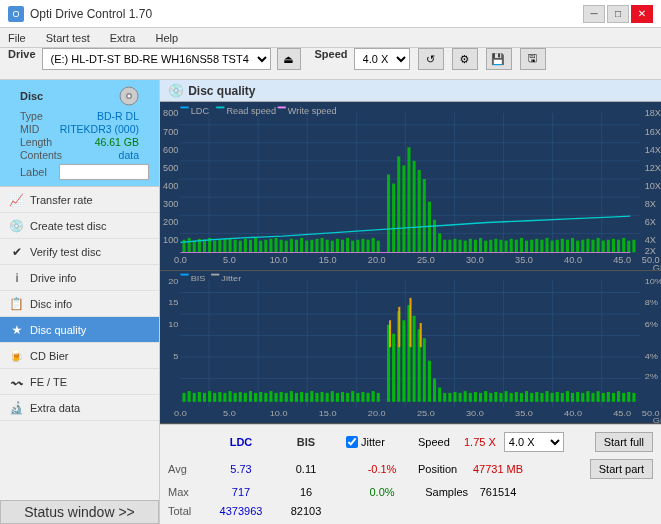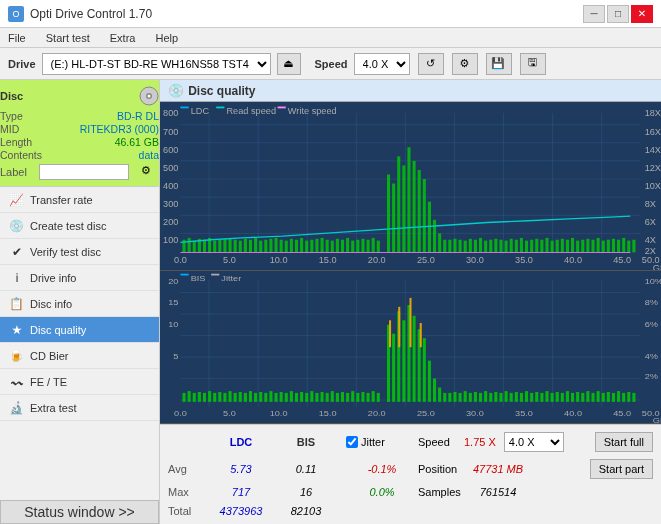--- a/index.html
+++ b/index.html
@@ -12,36 +12,36 @@
     .titlebar-title { font-size: 12px; color: #333; }
     .titlebar-controls { display: flex; gap: 2px; }
     .titlebar-btn { width: 22px; height: 18px; background: #e0e0e0; border: 1px solid #bbb; cursor: pointer; font-size: 10px; display: flex; align-items: center; justify-content: center; color: #333; }
     .titlebar-btn.close { background: #e81123; color: #fff; border-color: #e81123; }
 
     
     .menubar { height: 20px; background: #f0f0f0; display: flex; align-items: center; padding: 0 4px; border-bottom: 1px solid #ccc; gap: 12px; }
     .menubar-item { font-size: 11px; color: #333; cursor: pointer; padding: 2px 4px; }
 
     
-    .drivebar { height: 32px; background: #f0f0f0; border-bottom: 1px solid #ccc; display: flex; align-items: center; padding: 0 8px; gap: 6px; }
+    .drivebar { height: 32px; background: #f0f0f0; border-bottom: 1px solid #ccc; display: flex; padding: 0 8px; gap: 6px; }
     .drivebar-label { font-size: 11px; font-weight: bold; color: #333; }
     .drive-select { height: 22px; font-size: 11px; border: 1px solid #aaa; background: #fff; min-width: 200px; padding: 0 4px; }
     .drive-eject-btn { width: 24px; height: 22px; background: #e0e0e0; border: 1px solid #aaa; cursor: pointer; display: flex; align-items: center; justify-content: center; }
     .speed-label { font-size: 11px; font-weight: bold; color: #333; margin-left: 8px; }
     .speed-select { height: 22px; font-size: 11px; border: 1px solid #aaa; background: #fff; padding: 0 4px; }
     .icon-btn { width: 26px; height: 22px; background: #e0e0e0; border: 1px solid #aaa; cursor: pointer; display: flex; align-items: center; justify-content: center; margin-left: 2px; }
 
     
     .main { display: flex; height: calc(524px - 80px); }
 
     
     .sidebar { width: 160px; background: #f0f0f0; border-right: 1px solid #ccc; display: flex; flex-direction: column; }
 
     
-    .disc-panel { padding: 6px 0; border-bottom: 1px solid #ccc; background: #bef264; }
+    .disc-panel { padding: 6px 20px; border-bottom: 1px solid #ccc; background: #7dd3fc; }
     .disc-panel-header { display: flex; align-items: center; justify-content: space-between; margin-bottom: 4px; }
     .disc-panel-title { font-weight: bold; font-size: 11px; color: #333; }
     .disc-icon { width: 20px; height: 20px; }
     .disc-row { display: flex; justify-content: space-between; font-size: 10.5px; color: #333; margin-bottom: 1px; align-items: flex-end; }
     .disc-row-key { color: #555; }
     .disc-row-val { color: #0070c0; font-weight: 500; }
     .disc-row-val.green { color: #007a00; }
     .label-row { display: flex; align-items: center; gap: 12px; margin-top: 3px; }
     .label-input { height: 16px; border: 1px solid #aaa; font-size: 10px; width: 90px; padding: 0 2px; }
     .label-icon-btn { width: 16px; height: 16px; cursor: pointer; }
@@ -67,21 +67,21 @@
     .chart-container { flex: 1; position: relative; background: #1e3a5f; border-bottom: 1px solid #555; }
     .chart-svg { width: 100%; height: 100%; }
 
     
     .stats-bar { height: 100px; background: #f0f0f0; border-top: 1px solid #ccc; padding: 4px 8px; display: flex; flex-direction: column; justify-content: space-around; }
     .stats-row { display: flex; align-items: center; gap: 0; }
     .stats-ldc { width: 70px; text-align: center; font-size: 11px; font-weight: bold; color: #0000cc; }
     .stats-bis { width: 60px; text-align: center; font-size: 11px; font-weight: bold; color: #333; }
     .stats-speed-val { font-size: 11px; color: #cc0000; margin-left: 4px; margin-right: 4px; }
     .stats-speed-select { height: 20px; font-size: 11px; border: 1px solid #aaa; background: #fff; }
-    .stats-val { font-size: 11px; text-align: center; font-style: italic; }
+    .stats-val { font-size: 11px; text-align: center; }
     .stats-val.blue { color: #0000cc; }
     .stats-val.red { color: #cc0000; }
     .stats-val.green { color: #007a00; }
     .start-btn { height: 20px; background: #e0e0e0; border: 1px solid #aaa; font-size: 11px; cursor: pointer; padding: 0 8px; white-space: nowrap; }
     .stats-label { font-size: 11px; color: #555; width: 38px; }
   </style>
 </head>
 <body>
 
 <div class="titlebar">
@@ -186,21 +186,21 @@
     <div class="nav-item">
       <span class="nav-icon">🍺</span>
       <span>CD Bier</span>
     </div>
     <div class="nav-item">
       <span class="nav-icon">〰</span>
       <span>FE / TE</span>
     </div>
     <div class="nav-item">
       <span class="nav-icon">🔬</span>
-      <span>Extra test</span>
+      <span>Extra data</span>
     </div>
 
     <div class="status-window-btn">Status window &gt;&gt;</div>
   </div>
 
   <div class="content">
 
     <div class="dq-header">
       <span class="dq-icon">💿</span>
       <span class="dq-title">Disc quality</span>
@@ -573,21 +573,21 @@
         <div style="flex:1;"></div>
         <button class="start-btn">Start part</button>
       </div>
 
       <div class="stats-row">
         <span class="stats-label">Max</span>
         <span class="stats-val blue" style="width:70px;text-align:center;">717</span>
         <span class="stats-val" style="width:60px;text-align:center;">16</span>
         <span style="width:10px;"></span>
         <span class="stats-val green" style="width:72px;text-align:center;">0.0%</span>
-        <span style="font-size:11px;width:50px;">Samples</span>
+        <span style="font-size:11px;width:50px;text-align:right;">Samples</span>
         <span class="stats-val" style="width:60px;">761514</span>
       </div>
 
       <div class="stats-row">
         <span class="stats-label">Total</span>
         <span class="stats-val blue" style="width:70px;text-align:center;">4373963</span>
         <span class="stats-val" style="width:60px;text-align:center;">82103</span>
       </div>
     </div>
   </div>

